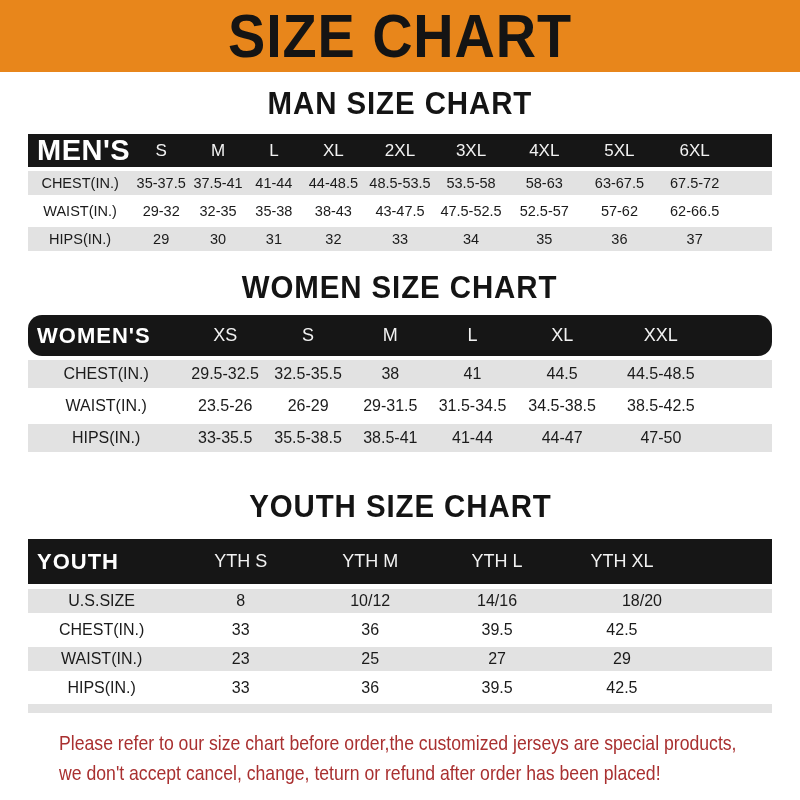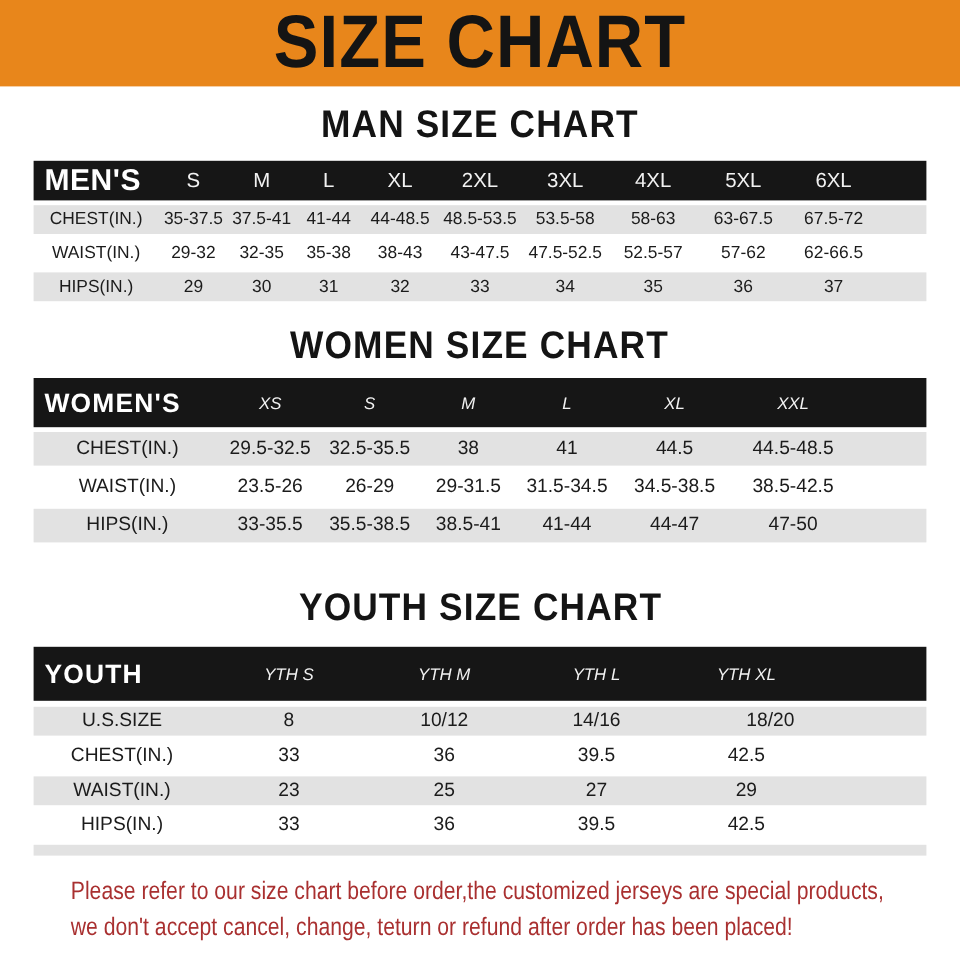--- a/index.html
+++ b/index.html
@@ -30,25 +30,25 @@
   }
   .sec0 .band{height:33px;}
   .sec1 .band{height:41px;}
   .sec2 .band{height:45px;}
   .cell{
     display:flex;align-items:center;justify-content:center;
     box-sizing:border-box;white-space:nowrap;flex:0 0 auto;
   }
   .corner{
     justify-content:flex-start;padding-left:9px;font-weight:bold;
-    font-size:25px;letter-spacing:0.5px;color:#ffffff;
+    font-size:29px;letter-spacing:0.5px;color:#ffffff;
   }
   .sec1 .corner,.sec2 .corner{font-size:22px;letter-spacing:1px;}
   .colhead{font-size:17px;color:#f2f2f2;font-weight:500;}
-  .sec1 .colhead,.sec2 .colhead{font-size:14px;font-style:italic;}
+  .sec1 .colhead,.sec2 .colhead{font-size:18px;}
   .row{display:flex;align-items:center;background:#ffffff;}
   .row.gray{background:#E2E2E2;}
   .sec0 .row{height:24px;margin-top:4px;}
   .sec1 .row{height:28px;margin-top:4px;}
   .sec2 .row{height:24px;margin-top:5px;}
   .rowlabel,.val{font-size:16px;color:#1b1b1b;}
   .sec0 .rowlabel,.sec0 .val{font-size:14.5px;}
   .strip{height:9px;background:#E2E2E2;margin-top:4px;}
   .footer{
     margin-top:15px;padding-left:20px;color:#A93030;
@@ -118,21 +118,21 @@
             <div class="cell val" style="width: 9.7%;">34</div>
             <div class="cell val" style="width: 10%;">35</div>
             <div class="cell val" style="width: 10.2%;">36</div>
             <div class="cell val" style="width: 15.4%; padding-right: 40px;">37</div>
           </div>
         </div>
       </div>
       <div class="section sec1">
         <div class="heading"><div class="heading-text">WOMEN SIZE CHART</div></div>
         <div class="tbl">
-          <div class="band" style="background: rgb(22, 22, 22);">
+          <div class="band" style="background: rgb(22, 22, 22); border-radius: 14px;">
             <div class="cell corner" style="width: 21%;">WOMEN'S</div>
             <div class="cell colhead" style="width: 11%;">XS</div>
             <div class="cell colhead" style="width: 11.3%;">S</div>
             <div class="cell colhead" style="width: 10.8%;">M</div>
             <div class="cell colhead" style="width: 11.3%;">L</div>
             <div class="cell colhead" style="width: 12.8%;">XL</div>
             <div class="cell colhead" style="width: 21.8%; padding-right: 60px;">XXL</div>
           </div>
           <div class="row gray">
             <div class="cell rowlabel" style="width: 21%;">CHEST(IN.)</div>

